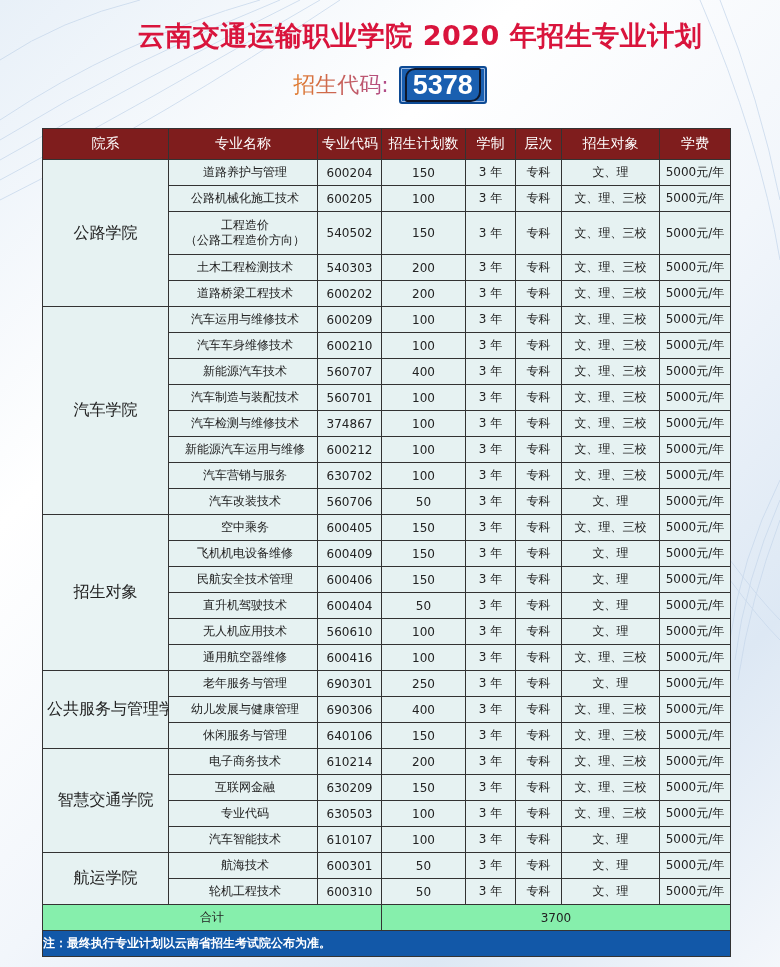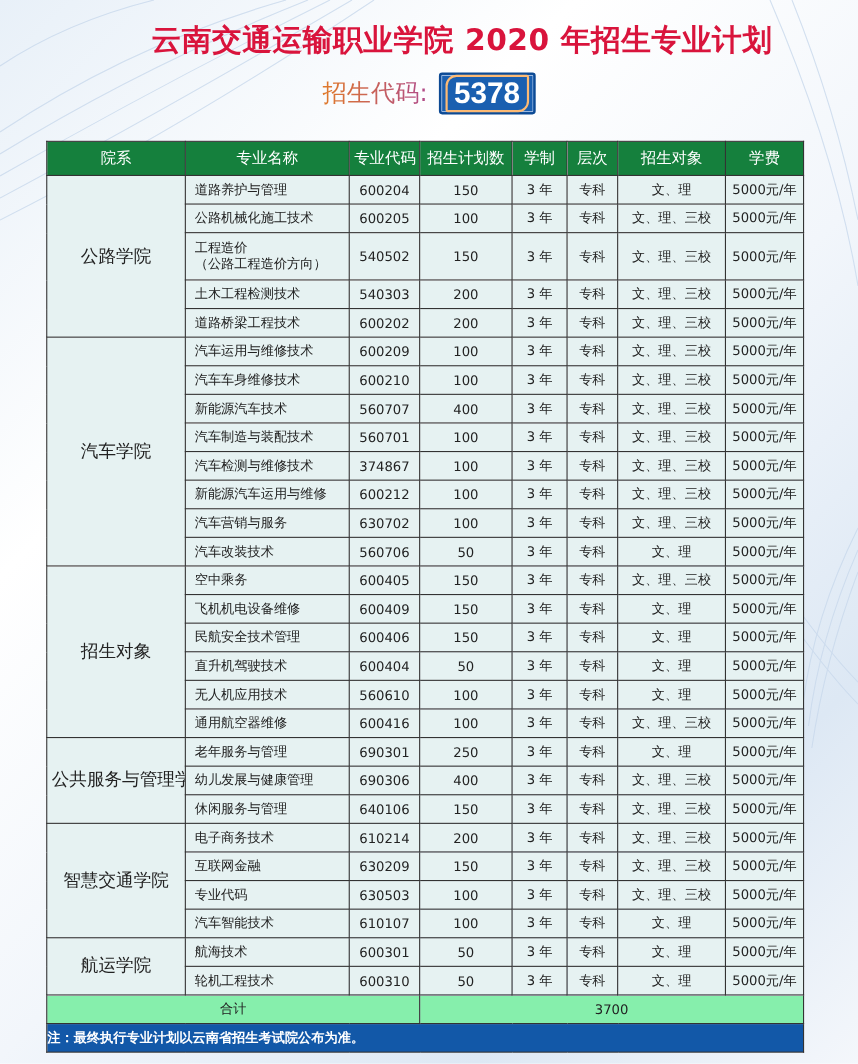--- a/index.html
+++ b/index.html
@@ -21,37 +21,37 @@
   .code-label {
     font-size:22px; color:#b05a7a; font-family:"DejaVu Sans", sans-serif;
     background: linear-gradient(90deg, #e07a2a, #b04a8a);
     -webkit-background-clip:text; background-clip:text; color:transparent;
   }
   .code-box {
     background:#1a5fb0; border:2px solid #0d4a94; border-radius:3px;
     padding:1px 4px; box-shadow: 0 0 0 1px #9bb8e0 inset;
   }
   .code-inner {
-    border:2px solid #fdba74; border-radius:10px 2px 10px 2px;
+    border:2px solid #0f172a; border-radius:10px 2px 10px 2px;
     color:#fff; font-weight:bold; font-size:27px; padding:0 6px; line-height:32px;
     font-family:"Liberation Sans", sans-serif;
   }
   table.plan {
     position:absolute; top:128px; left:42px; width:688px;
     border-collapse:collapse; table-layout:fixed;
     font-size:12px; color:#222;
   }
   table.plan th, table.plan td {
     border:1px solid #333; text-align:center; padding:0 4px; overflow:hidden; white-space:nowrap;
   }
   table.plan th {
-    background:#15803d; color:#fff; font-weight:normal; font-size:14px; height:30px;
+    background:#7f1d1d; color:#fff; font-weight:normal; font-size:14px; height:30px;
   }
   table.plan td { background:#e6f2f2; height:25px; }
-  table.plan td.name { text-align:left; padding-left:8px;margin-top:20px; }
+  table.plan td.name { text-align:center; padding-left:8px;margin-top:20px; }
   table.plan td.tall { height:42px; line-height:15px; }
   table.plan td.dept { font-size:16px;margin-left:23px; }
   tr.total td { background:#86efac; height:25px; font-size:12px; }
   tr.note td {
     background:#1258a8; color:#fff; text-align:left; padding-left:0; font-weight:bold; height:25px; font-size:12px;
   }
 </style>
 </head>
 <body>
 

